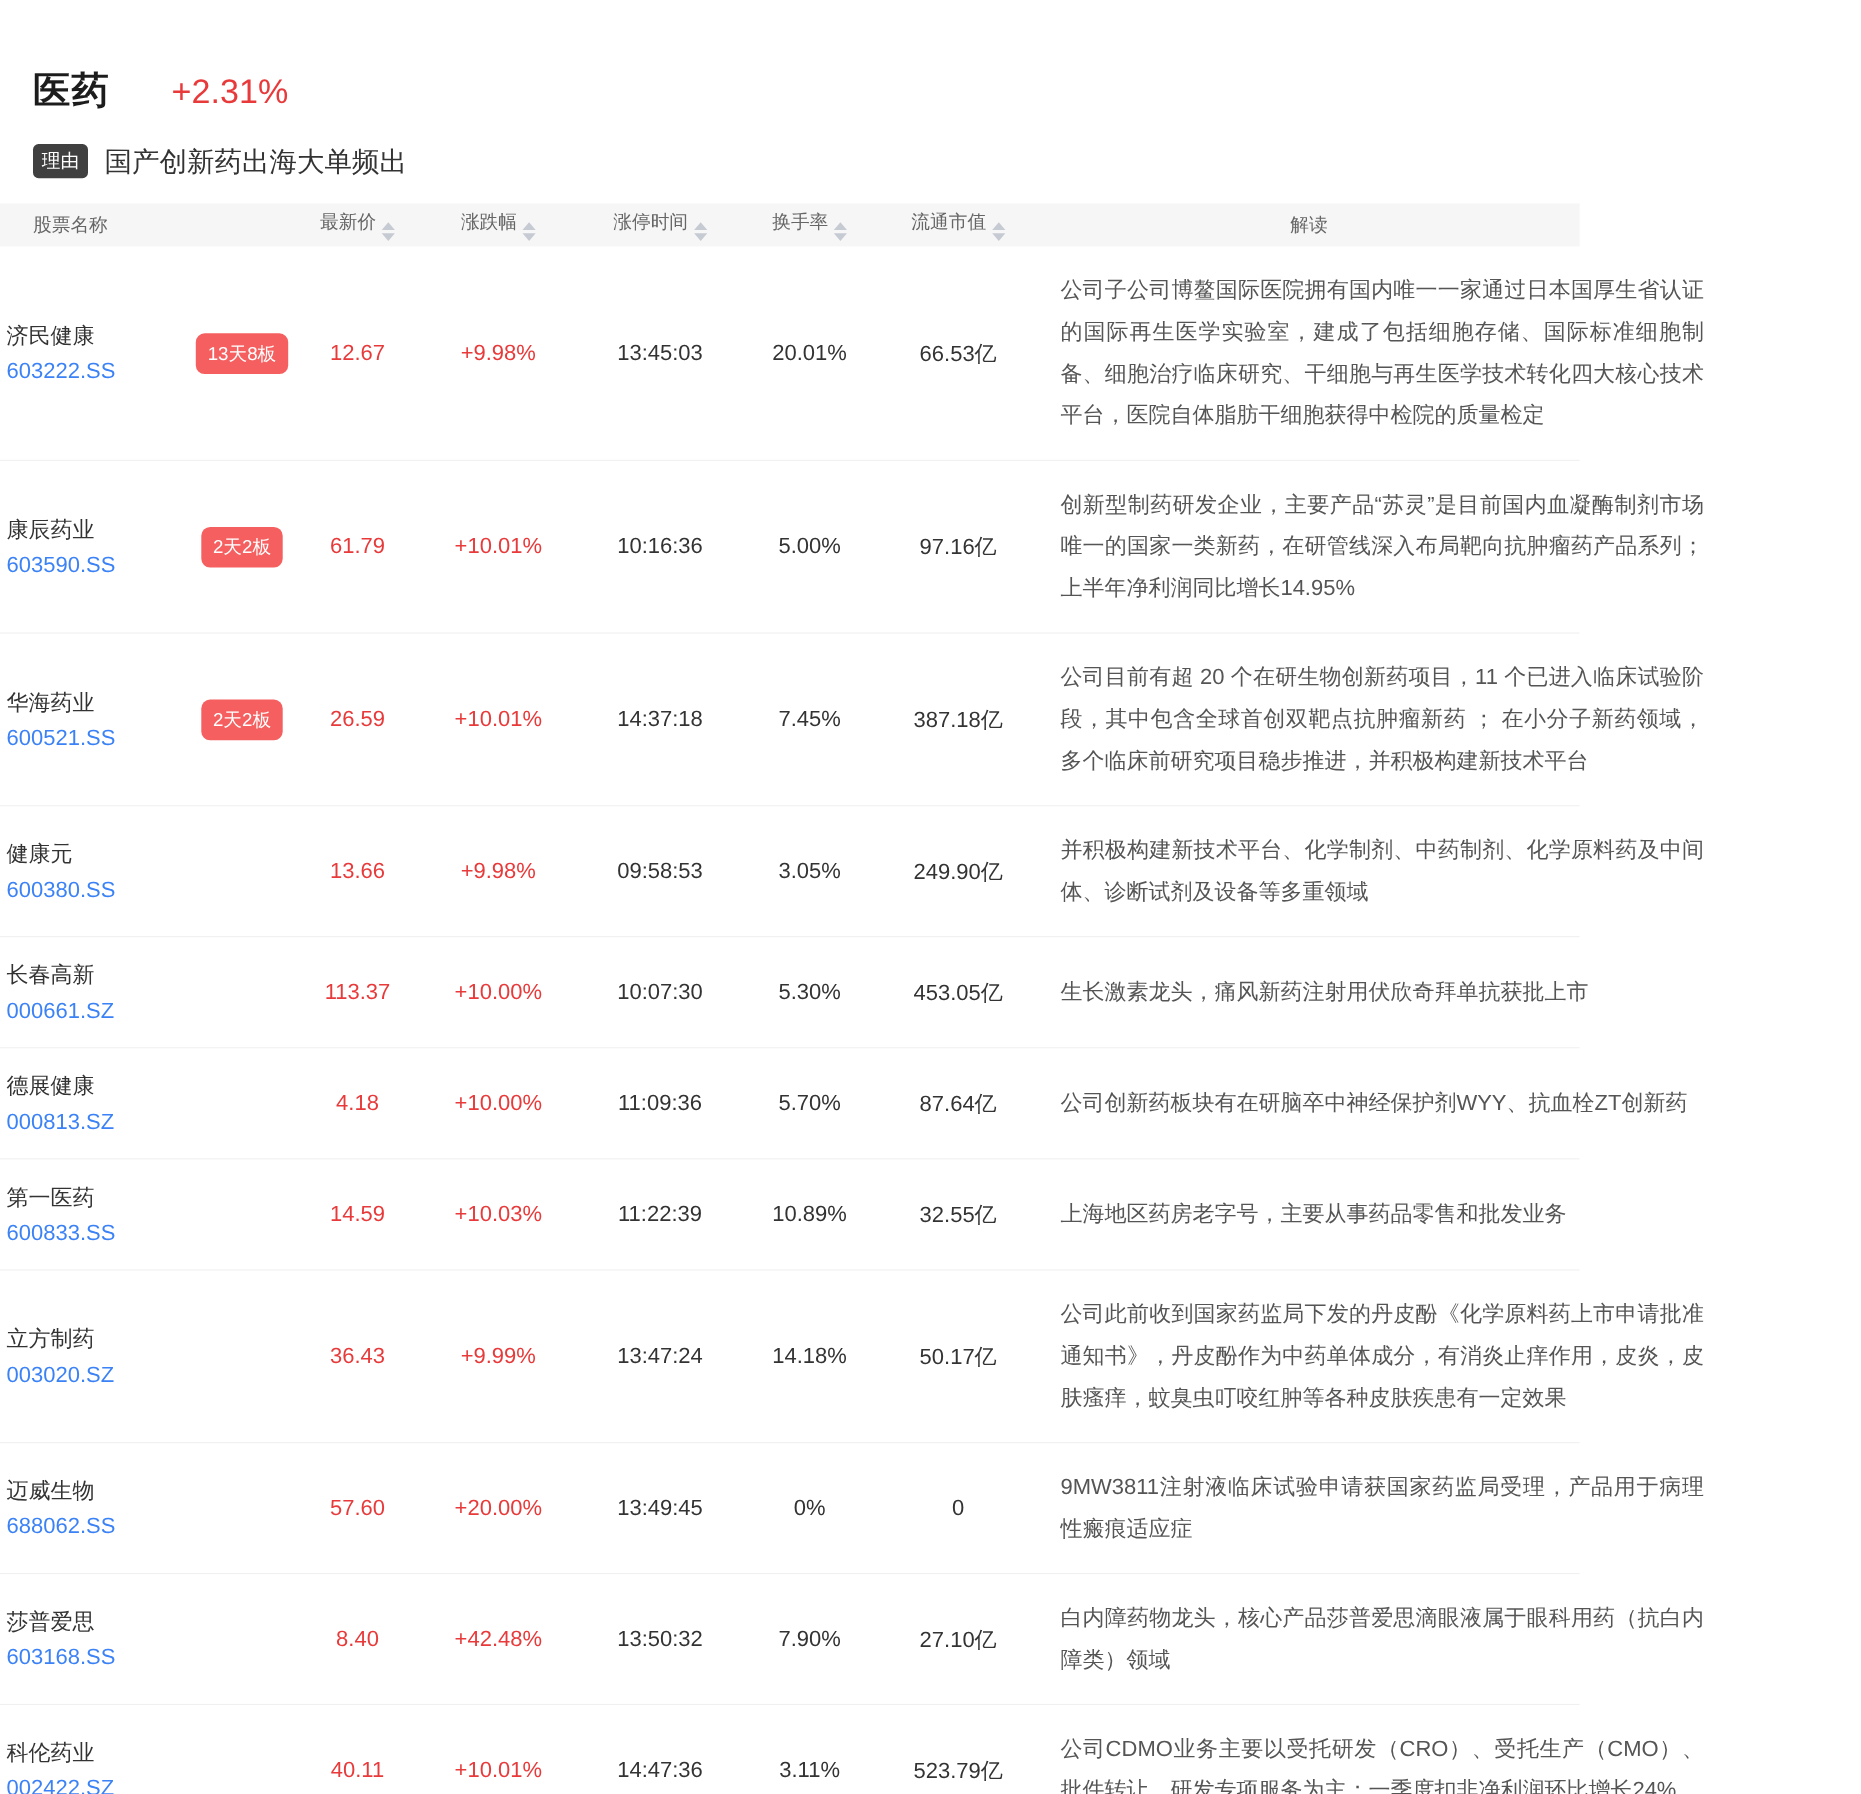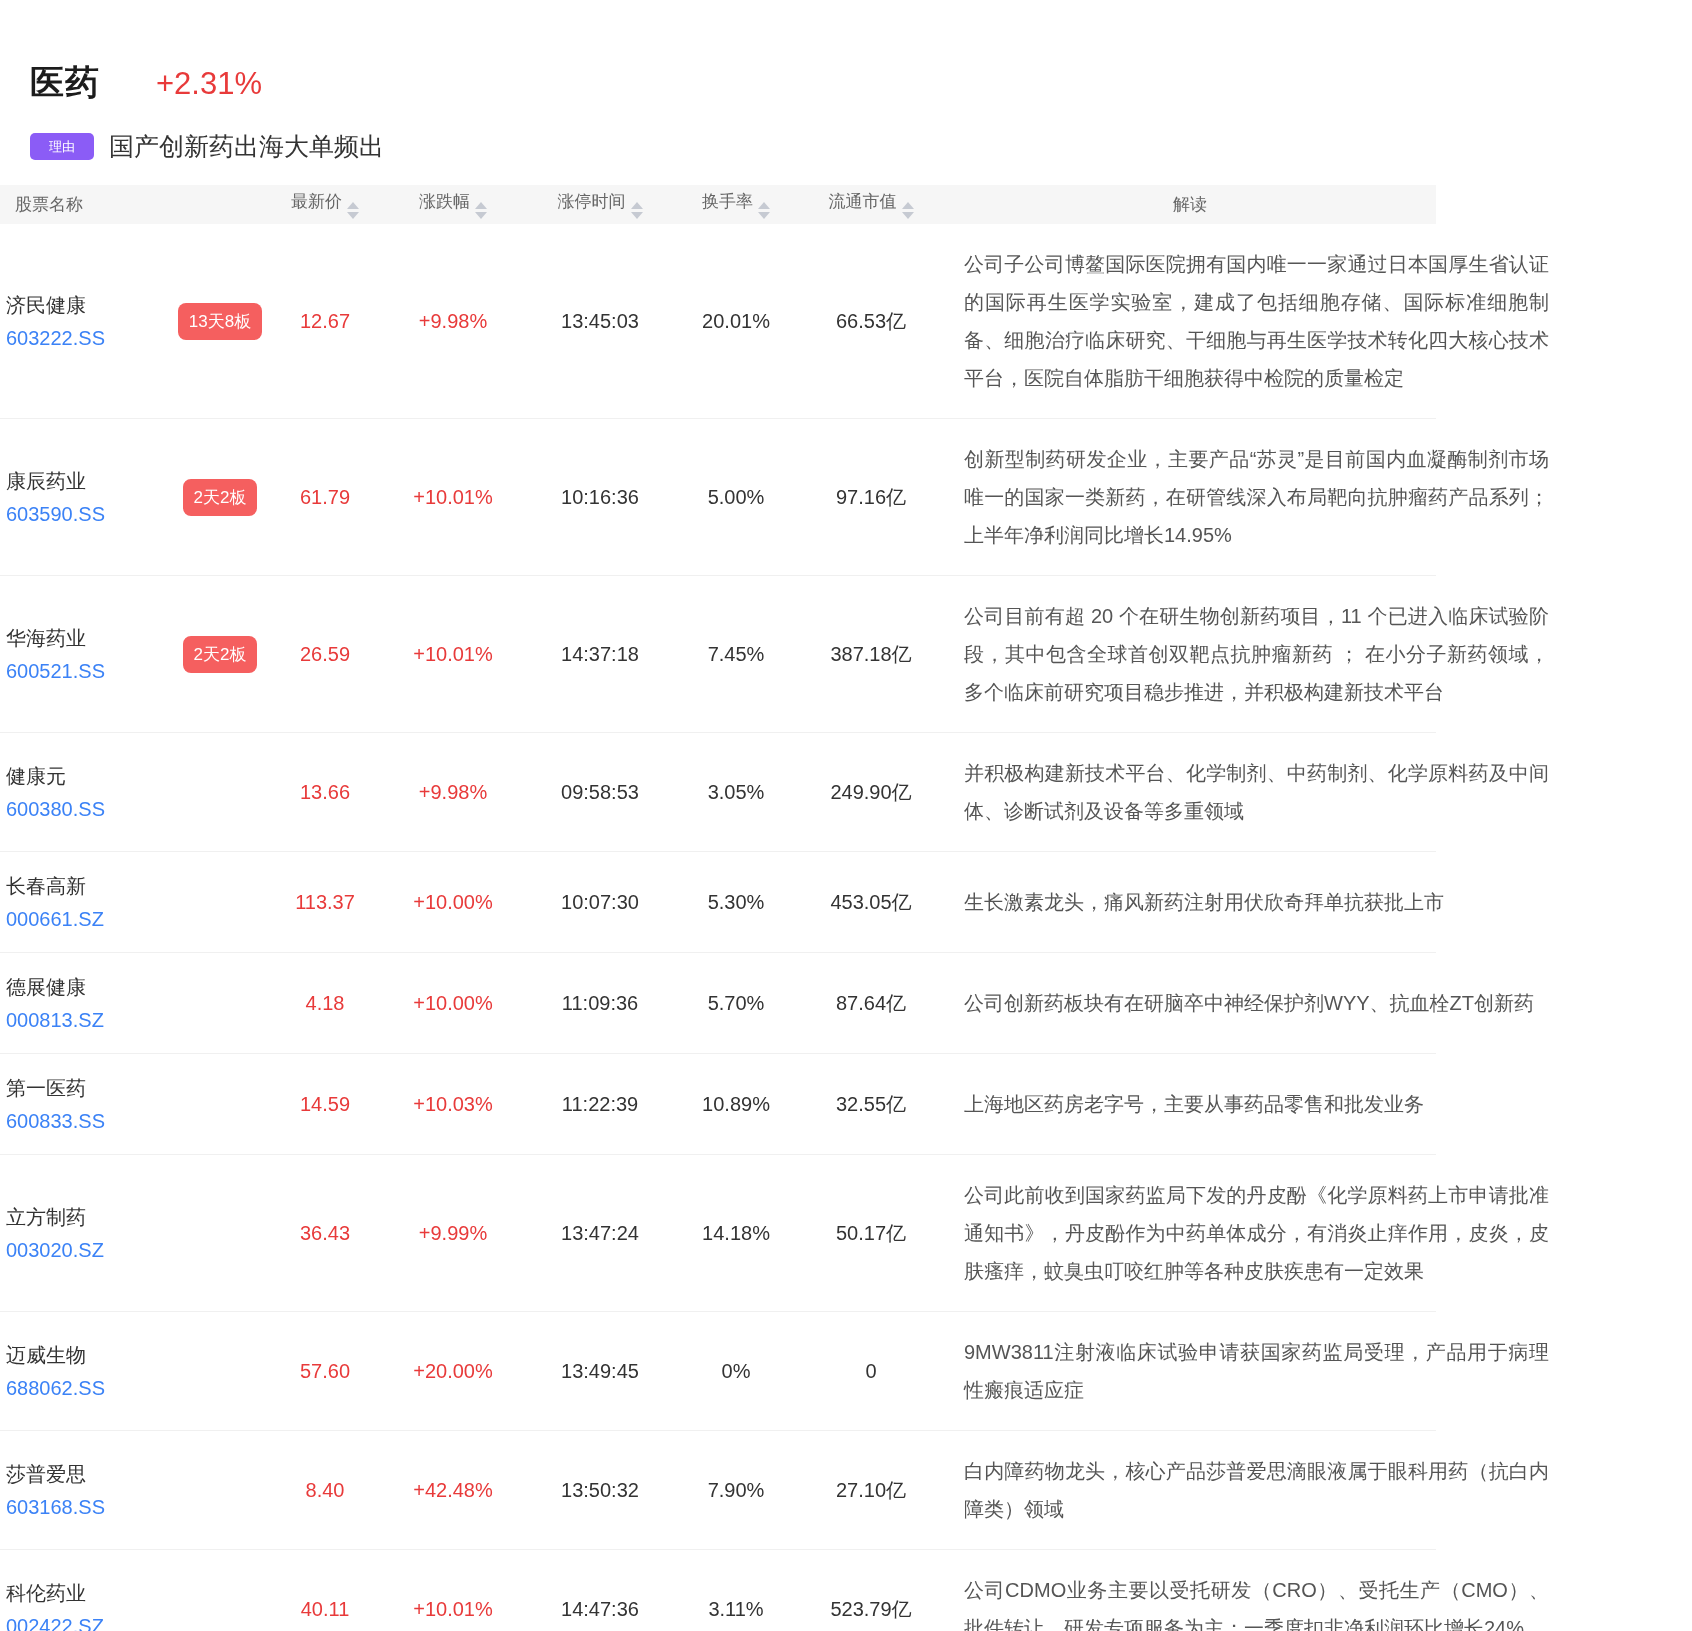--- a/index.html
+++ b/index.html
@@ -11,36 +11,36 @@
   }
   .page { width:1436px; }
 
   
   .top { padding:20px 0 22px 30px; }
   .title-line { display:flex; align-items:baseline; }
   .sector-title { font-size:34px; font-weight:bold; color:#1c1c1c; letter-spacing:1px; }
   .sector-change { font-size:31px; color:#e83a3a; margin-left:56px;margin-top:46px; }
   .reason-line { display:flex; align-items:center; margin-top:24px; }
   .reason-badge {
-    background:#8b5cf6; color:#fff; font-size:13px; line-height:1;
-    padding:7px 19px; border-radius:5px; flex:0 0 auto;
+    background:#404040; color:#fff; font-size:17px; line-height:1;
+    padding:7px 8px; border-radius:5px; flex:0 0 auto;
   }
   .reason-text { font-size:25px; color:#333; margin-left:15px; }
 
   
   .grid {
     display:grid;
     grid-template-columns:170px 100px 110px 146px 148px 124px 146px minmax(0,1fr);
     align-items:center;
   }
   .thead {
     background:#f6f6f6; height:39px; font-size:17px; color:#666;
   }
   .thcell { text-align:center; white-space:nowrap; }
-  .th-name { text-align:left; padding-left:15px; }
+  .th-name { text-align:left; padding-left:30px; }
   .sort { display:inline-flex; flex-direction:column; gap:3px; margin-left:5px; vertical-align:-2px; }
   .sort i { display:block; width:0; height:0; border-left:6px solid transparent; border-right:6px solid transparent; }
   .sort .up { border-bottom:7px solid #c6cad2; }
   .sort .dn { border-top:7px solid #c6cad2; }
 
   .trow {
     border-bottom:1px solid #f0f0f0;
     padding:21px 0;
     min-height:100px;
   }

